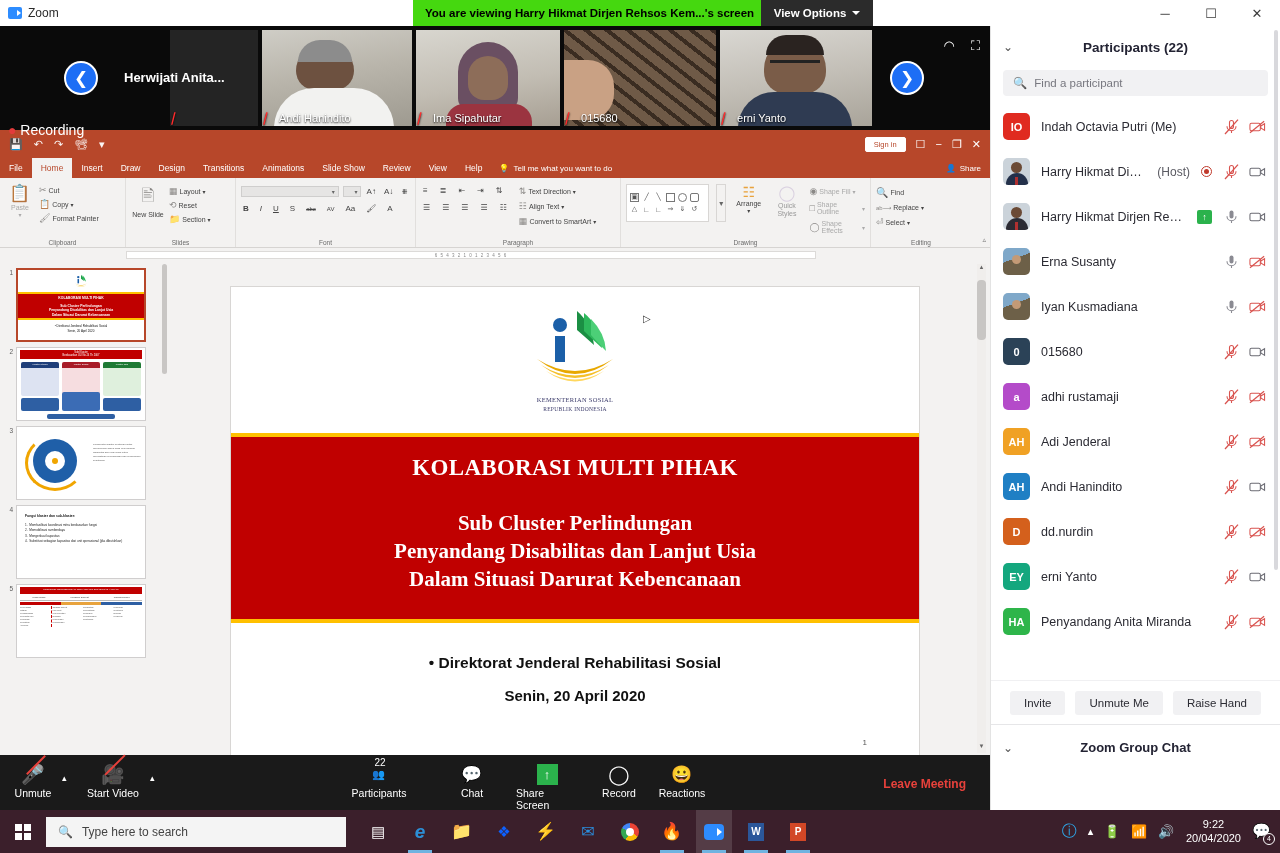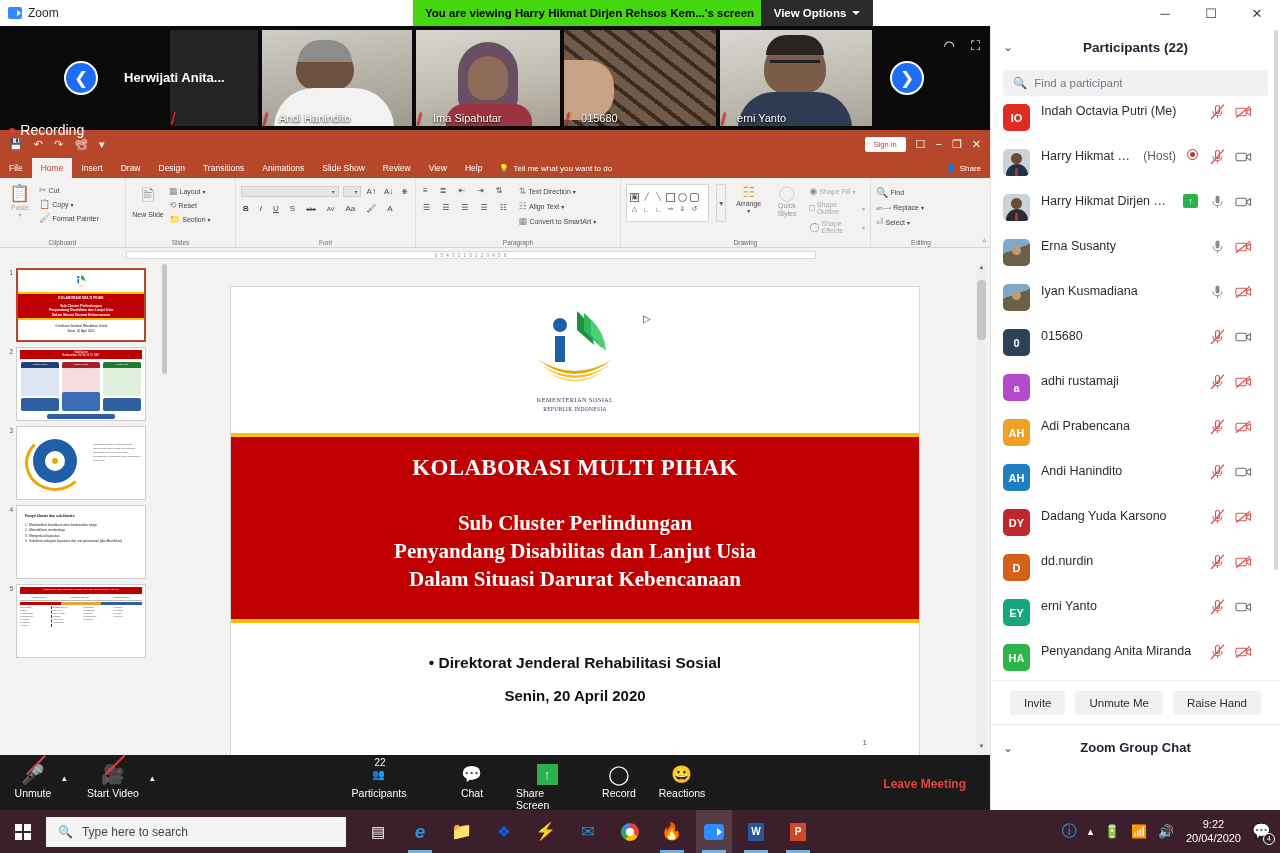--- a/index.html
+++ b/index.html
@@ -170,21 +170,21 @@
 
   
   #panel { position:absolute; left:990px; top:26px; width:290px; height:784px; background:#fff;
            border-left:1px solid #e3e3e3; }
   #panel-hdr { height:42px; display:flex; align-items:center; justify-content:center; position:relative;
                font-size:13.5px; font-weight:bold; color:#232333; }
   #panel-hdr .collapse { position:absolute; left:12px; font-size:12px; color:#555; font-weight:normal;}
   #find-box { margin:2px 12px 8px; height:26px; background:#f1f1f3; border-radius:4px;
               display:flex; align-items:center; gap:7px; padding:0 10px; font-size:11.5px; color:#77777f; }
   #plist { height:576px; overflow:hidden; position:relative; }
-  .prow { height:45px; display:flex; align-items:flex-start; padding:0 28px 0 12px; gap:11px; }
+  .prow { height:45px; display:flex; align-items:center; padding:0 14px 0 12px; gap:11px; }
   .av { width:27px; height:27px; border-radius:5px; display:flex; align-items:center; justify-content:center;
         color:#fff; font-size:11px; font-weight:bold; flex:none; overflow:hidden; position:relative;}
   .av.photo { background:#cbd3da; }
   .av .head { position:absolute; width:11px;height:11px;border-radius:50%;background:#6b4a35;top:4px;left:8px;}
   .av .body { position:absolute; width:22px;height:12px;border-radius:11px 11px 0 0;background:#2b3a52;bottom:0;left:2.5px;}
   .av .tie  { position:absolute; width:3px;height:8px;background:#b03030;bottom:0;left:12px;}
   .pname { font-size:12.5px; color:#2b2b33; flex:1; white-space:nowrap; overflow:hidden; text-overflow:ellipsis;}
   .ptag { font-size:12px; color:#5a5a62; margin-left:2px; }
   .rec-dot { width:11px;height:11px;border-radius:50%;border:1.5px solid #c0392b; display:flex;align-items:center;justify-content:center; flex:none;}
   .rec-dot i { width:5px;height:5px;border-radius:50%;background:#c0392b; display:block;}
@@ -868,21 +868,21 @@
             <svg width="18" height="16" viewBox="0 0 18 16">
               <rect x="1" y="4" width="11" height="8" rx="1.6" fill="none" stroke="#d9534f" stroke-width="1.1"></rect>
               <path d="M12.5 7l4-2.4v7L12.5 9z" fill="none" stroke="#d9534f" stroke-width="1.1"></path>
               <line x1="1" y1="14" x2="16" y2="2" stroke="#d9534f" stroke-width="1.3"></line>
             </svg>
           </span>
         </span>
       </div>
       <div class="prow">
         <div class="av" style="background: rgb(240, 161, 36);">AH</div>
-        <span class="pname">Adi Prabencana</span>
+        <span class="pname">Adi Jenderal</span>
         <span class="ico-grp">
           <span class="mic">
             <svg width="17" height="16" viewBox="0 0 17 16">
               <path d="M8.5 1.5a2 2 0 0 1 2 2v4a2 2 0 0 1-4 0v-4a2 2 0 0 1 2-2z" fill="none" stroke="#d9534f" stroke-width="1.1"></path>
               <path d="M4 7.2a4.5 4.5 0 0 0 9 0" fill="none" stroke="#d9534f" stroke-width="1.1"></path>
               <line x1="8.5" y1="11.7" x2="8.5" y2="14" stroke="#d9534f" stroke-width="1.1"></line>
               <line x1="2" y1="15" x2="15" y2="0.6" stroke="#d9534f" stroke-width="1.3"></line>
             </svg>
           </span>
           <span class="cam">
@@ -903,41 +903,20 @@
               <path d="M8.5 1.5a2 2 0 0 1 2 2v4a2 2 0 0 1-4 0v-4a2 2 0 0 1 2-2z" fill="none" stroke="#d9534f" stroke-width="1.1"></path>
               <path d="M4 7.2a4.5 4.5 0 0 0 9 0" fill="none" stroke="#d9534f" stroke-width="1.1"></path>
               <line x1="8.5" y1="11.7" x2="8.5" y2="14" stroke="#d9534f" stroke-width="1.1"></line>
               <line x1="2" y1="15" x2="15" y2="0.6" stroke="#d9534f" stroke-width="1.3"></line>
             </svg>
           </span>
           <span class="cam">
             <svg width="18" height="16" viewBox="0 0 18 16">
               <rect x="1" y="4" width="11" height="8" rx="1.6" fill="none" stroke="#6b6b73" stroke-width="1.1"></rect>
               <path d="M12.5 7l4-2.4v7L12.5 9z" fill="none" stroke="#6b6b73" stroke-width="1.1"></path>
-            </svg>
-          </span>
-        </span>
-      </div>
-      <div class="prow">
-        <div class="av" style="background: rgb(192, 39, 45);">DY</div>
-        <span class="pname">Dadang Yuda Karsono</span>
-        <span class="ico-grp">
-          <span class="mic">
-            <svg width="17" height="16" viewBox="0 0 17 16">
-              <path d="M8.5 1.5a2 2 0 0 1 2 2v4a2 2 0 0 1-4 0v-4a2 2 0 0 1 2-2z" fill="none" stroke="#d9534f" stroke-width="1.1"></path>
-              <path d="M4 7.2a4.5 4.5 0 0 0 9 0" fill="none" stroke="#d9534f" stroke-width="1.1"></path>
-              <line x1="8.5" y1="11.7" x2="8.5" y2="14" stroke="#d9534f" stroke-width="1.1"></line>
-              <line x1="2" y1="15" x2="15" y2="0.6" stroke="#d9534f" stroke-width="1.3"></line>
-            </svg>
-          </span>
-          <span class="cam">
-            <svg width="18" height="16" viewBox="0 0 18 16">
-              <rect x="1" y="4" width="11" height="8" rx="1.6" fill="none" stroke="#d9534f" stroke-width="1.1"></rect>
-              <path d="M12.5 7l4-2.4v7L12.5 9z" fill="none" stroke="#d9534f" stroke-width="1.1"></path>
-              <line x1="1" y1="14" x2="16" y2="2" stroke="#d9534f" stroke-width="1.3"></line>
             </svg>
           </span>
         </span>
       </div>
       <div class="prow">
         <div class="av" style="background: rgb(212, 96, 28);">D</div>
         <span class="pname">dd.nurdin</span>
         <span class="ico-grp">
           <span class="mic">
             <svg width="17" height="16" viewBox="0 0 17 16">

